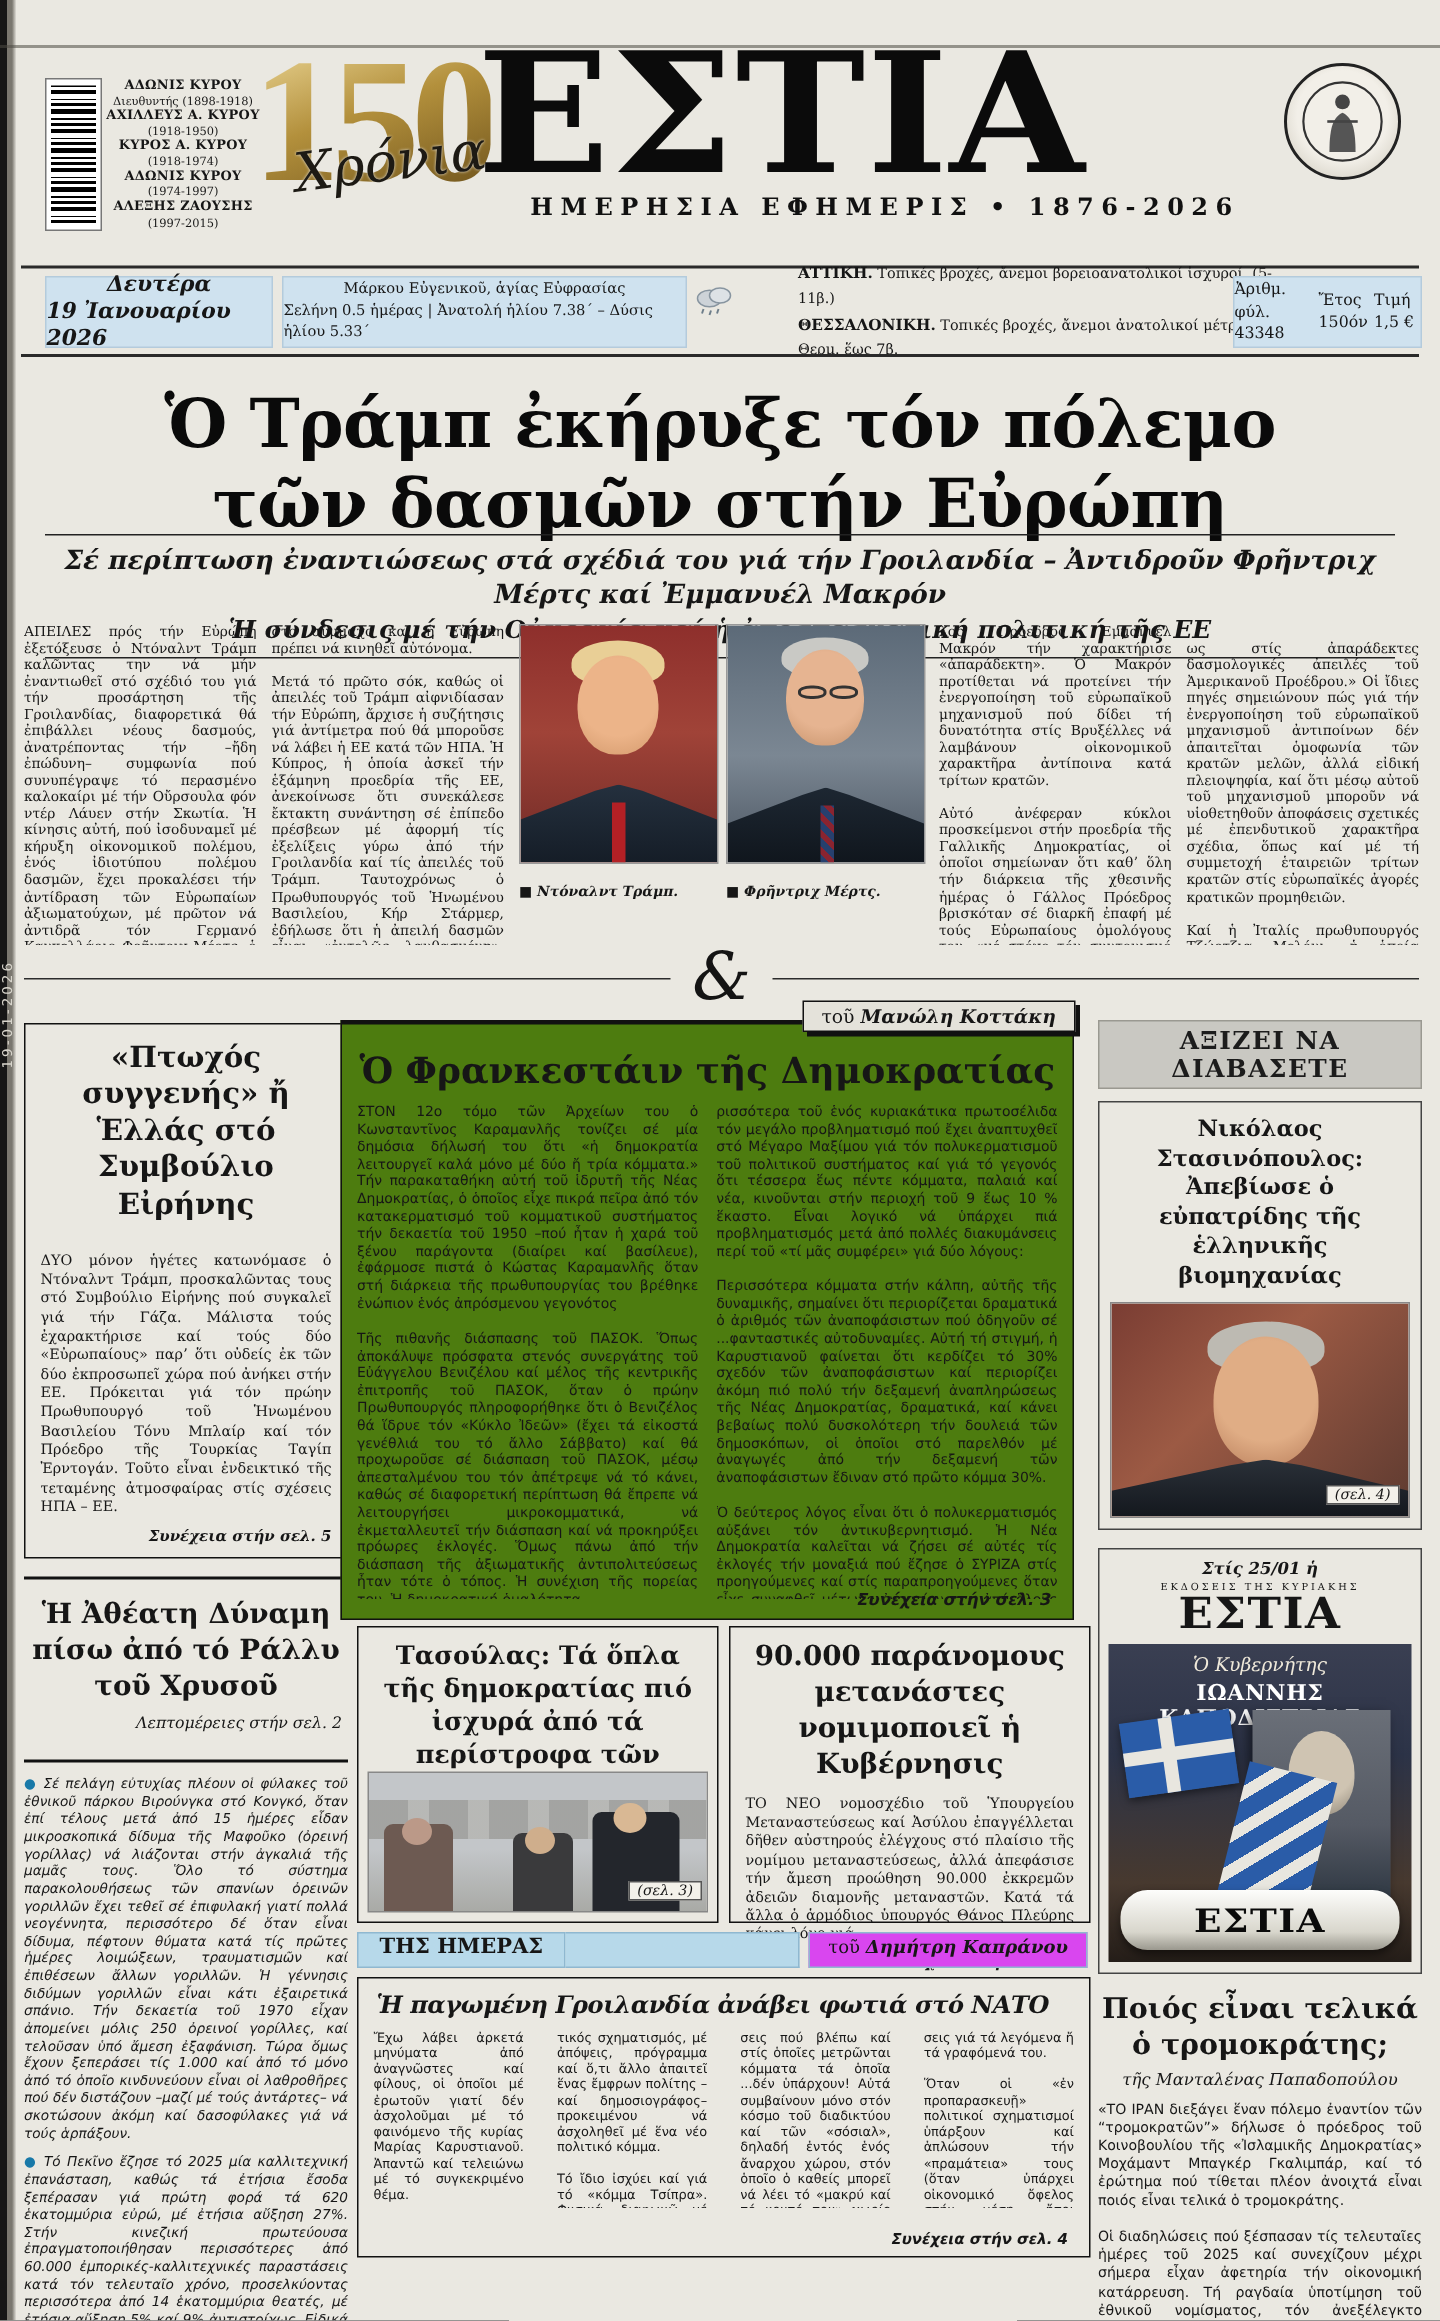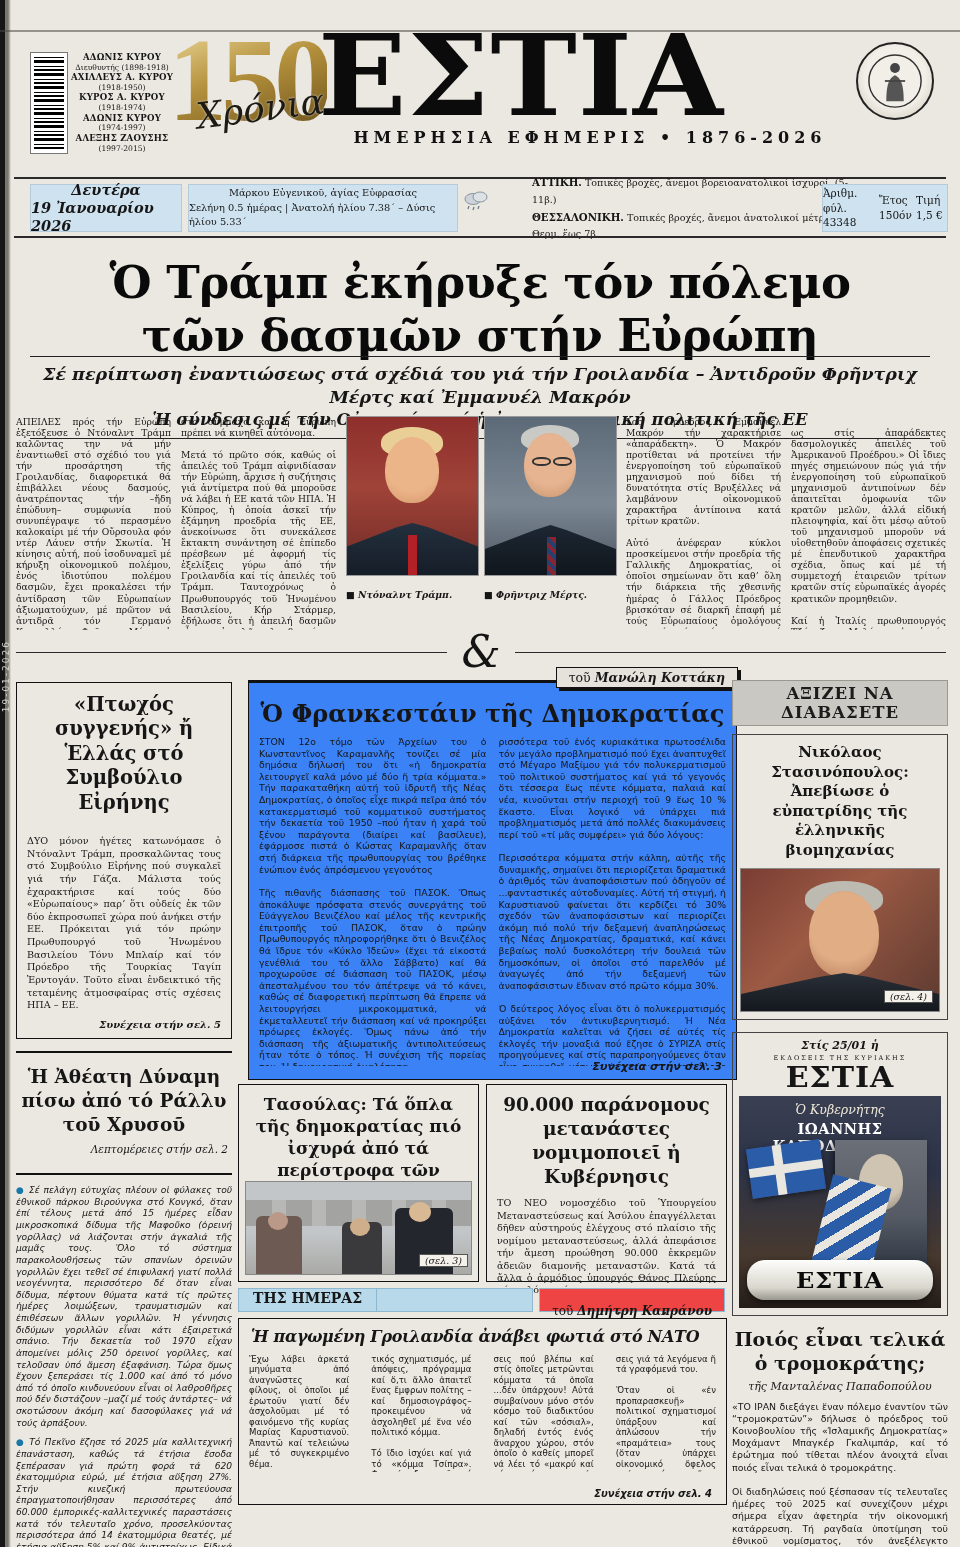--- a/index.html
+++ b/index.html
@@ -81,22 +81,22 @@
   .teaser .ttitle{font-weight:bold;font-size:18.5px;line-height:1.3;}
   .teaser .tdetail{display:block;text-align:right;font-style:italic;font-size:10.5px;margin-top:6px;}
   .pennies-box{margin-top:14px;background:#a9d3e6;border:1px solid #86b5cc;display:flex;align-items:center;
                gap:10px;padding:12px 8px;}
   .pennies-title{font-weight:bold;font-size:17px;letter-spacing:2px;line-height:1.45;color:#0d0d0d;}
   .pennies-text{margin-top:10px;font-family:"DejaVu Sans","Liberation Sans",sans-serif;font-style:italic;
                 font-size:9.1px;line-height:1.28;text-align:justify;height:460px;overflow:hidden;}
   .pennies-text .bullet{color:#1879a8;font-size:9px;}
   .pennies-text p{margin:0 0 8px;}
   
-  .kottakis{position:absolute;left:248px;top:680px;width:487px;height:396px;border:1.5px solid #111;
-            border-top:3.5px solid #111;background:#3b82f6;}
+  .kottakis{position:absolute;left:227px;top:680px;width:487px;height:396px;border:1.5px solid #111;
+            border-top:3.5px solid #111;background:#4d7c0f;}
   .kbyline{position:absolute;right:-2px;top:-16px;background:#e4e2da;border:1.5px solid #111;
            box-shadow:3px 3px 0 #111;padding:2px 12px;font-size:12.5px;}
   .kbyline b{font-style:italic;}
   .ktitle{text-align:center;font-weight:bold;font-size:24px;margin:16px 0 8px;}
   .kcols{display:flex;gap:12px;padding:0 10px;}
   .kcol{width:228px;height:330px;overflow:hidden;font-family:"DejaVu Sans","Liberation Sans",sans-serif;
         font-size:9.3px;line-height:1.25;text-align:justify;white-space:pre-line;}
   .kcont{position:absolute;right:14px;bottom:6px;font-weight:bold;font-style:italic;font-size:11px;
          font-family:"DejaVu Sans","Liberation Sans",sans-serif;}
   
@@ -106,21 +106,21 @@
   .mtitle{text-align:center;font-weight:bold;font-size:17px;line-height:1.3;padding:8px 8px 6px;}
   .tphoto{position:absolute;left:6px;right:6px;bottom:6px;height:92px;overflow:hidden;border:1px solid #888;}
   .pagebadge{position:absolute;right:10px;bottom:14px;background:#f3f1ea;border:1px solid #555;
              font-style:italic;font-size:9.5px;padding:0 5px;}
   .mbody{font-size:9.6px;line-height:1.3;text-align:justify;padding:2px 10px 0;}
   .mcont{display:block;text-align:right;font-weight:bold;font-style:italic;font-size:10px;padding:6px 14px 0;}
   
   .kap-band{position:absolute;left:238px;top:1288px;width:487px;height:24px;display:flex;}
   .kap-sec{background:#b7d9ea;border:1px solid #8fb8d0;font-weight:bold;font-size:14px;padding:1px 14px 0;}
   .kap-strip{flex:1;background:#b7d9ea;border:1px solid #8fb8d0;border-left:none;margin-right:6px;}
-  .kap-by{background:#ef4444;border:1px solid #8fb8d0;font-size:12px;padding:15px 12px 0;}
+  .kap-by{background:#d946ef;border:1px solid #8fb8d0;font-size:12px;padding:2px 12px 0;}
   .kap-by b{font-style:italic;}
   .kap-box{position:absolute;left:238px;top:1318px;width:487px;height:185px;border:1.5px solid #111;}
   .kap-title{font-weight:bold;font-style:italic;font-size:16px;text-align:left;padding:8px 12px 4px;letter-spacing:-.3px;}
   .kap-cols{display:flex;gap:22px;padding:4px 10px;}
   .kap-col{width:108px;height:118px;overflow:hidden;font-family:"DejaVu Sans","Liberation Sans",sans-serif;
            font-size:8.6px;line-height:1.22;text-align:justify;white-space:pre-line;}
   .kap-cont{position:absolute;right:14px;bottom:5px;font-weight:bold;font-style:italic;font-size:10px;
             font-family:"DejaVu Sans","Liberation Sans",sans-serif;}
   
   .rightcol{position:absolute;left:732px;top:680px;width:216px;}

